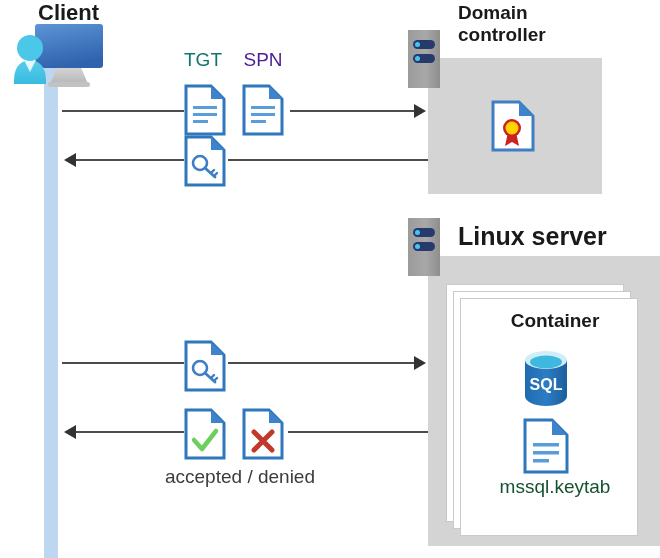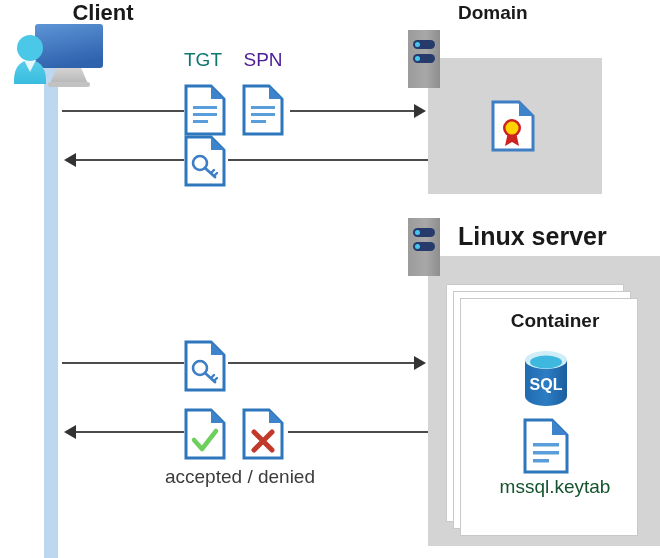--- a/index.html
+++ b/index.html
@@ -23,21 +23,21 @@
     color: #1a1a1a;
     line-height: 1.18;
   }
   .label-plain {
     color: #3a3a3a;
   }
 
   #client-title {
     left: 38px; top: 0px; width: 130px;
     font-size: 22px;
-    text-align: center;
+    text-align: left;
   }
   #dc-title {
     left: 458px; top: 2px; width: 170px;
     font-size: 19px;
     text-align: left;
   }
   #linux-title {
     left: 458px; top: 222px; width: 200px;
     font-size: 25px;
     text-align: left;
@@ -183,20 +183,21 @@
     </div>
     <div class="bar" style="top:24px;">
       <div class="dot"></div>
     </div>
   </div>
 
   <div class="abs label-bold" id="client-title">Client</div>
 
   <div class="abs label-bold" id="dc-title">
     <div>Domain</div>
+    <div>controller</div>
   </div>
 
   <div class="abs label-bold" id="linux-title">Linux server</div>
 
   <div class="abs label-bold" id="container-title">Container</div>
 
   <div class="abs label-plain" id="keytab-label">mssql.keytab</div>
 
   <div class="abs label-plain" id="accepted-denied">accepted / denied</div>
 

